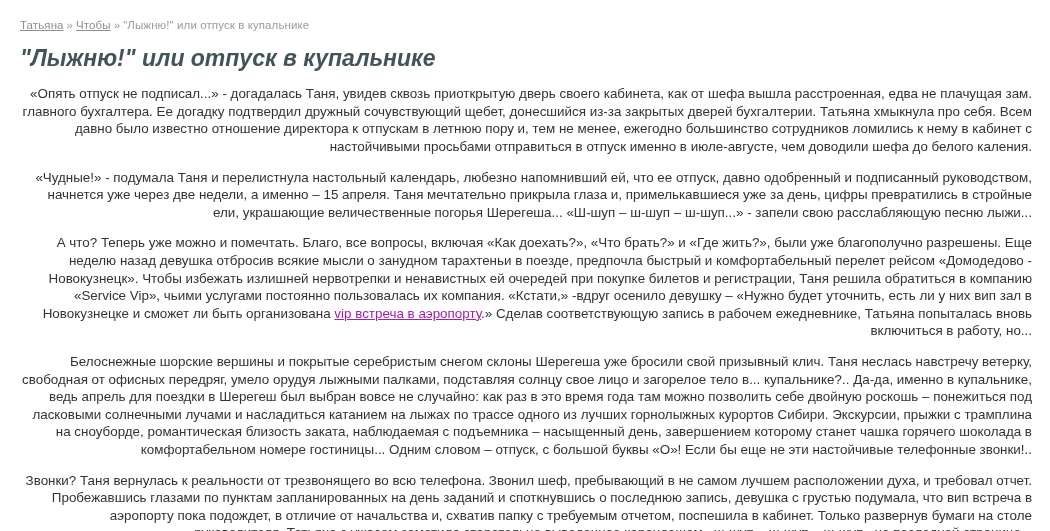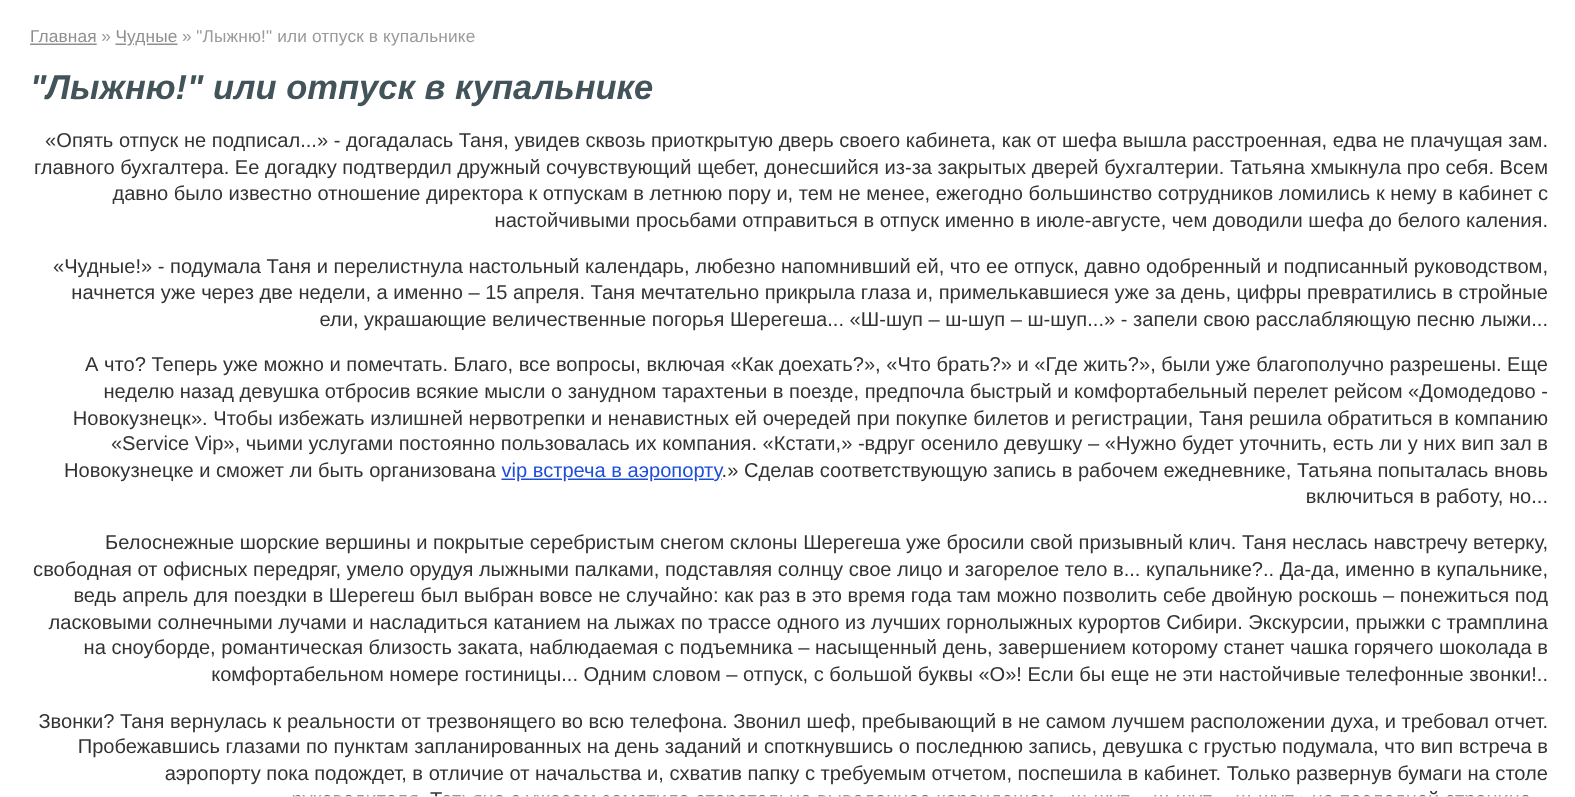--- a/index.html
+++ b/index.html
@@ -46,30 +46,30 @@
   }
   
   .article p {
     font-size: 13.4px;
     line-height: 17.6px;
     color: #333333;
     margin: 0 0 13px 0;
     text-align: right;
   }
   .article a.text-link {
-    color: #1d4ed8;
+    color: #a21caf;
     cursor: pointer;
   }
 </style>
 </head>
 <body>
 
 <div class="page">
 
-  <nav class="breadcrumb"><a class="bc-link" href="#">Главная</a><span class="bc-sep">»</span><a class="bc-link" href="#">Чудные</a><span class="bc-sep">»</span><span class="bc-current">"Лыжню!" или отпуск в купальнике</span></nav>
+  <nav class="breadcrumb"><a class="bc-link" href="#">Татьяна</a><span class="bc-sep">»</span><a class="bc-link" href="#">Чтобы</a><span class="bc-sep">»</span><span class="bc-current">"Лыжню!" или отпуск в купальнике</span></nav>
 
   <h1 class="page-title">"Лыжню!" или отпуск в купальнике</h1>
 
   <div class="article">
       <p><span>«Опять отпуск не подписал...» - догадалась Таня, увидев сквозь приоткрытую дверь своего кабинета, как от шефа вышла расстроенная, едва не плачущая зам. главного бухгалтера. Ее догадку подтвердил дружный сочувствующий щебет, донесшийся из-за закрытых дверей бухгалтерии. Татьяна хмыкнула про себя. Всем давно было известно отношение директора к отпускам в летнюю пору и, тем не менее, ежегодно большинство сотрудников ломились к нему в кабинет с настойчивыми просьбами отправиться в отпуск именно в июле-августе, чем доводили шефа до белого каления.</span></p>
       <p><span>«Чудные!» - подумала Таня и перелистнула настольный календарь, любезно напомнивший ей, что ее отпуск, давно одобренный и подписанный руководством, начнется уже через две недели, а именно – 15 апреля. Таня мечтательно прикрыла глаза и, примелькавшиеся уже за день, цифры превратились в стройные ели, украшающие величественные погорья Шерегеша... «Ш-шуп – ш-шуп – ш-шуп...» - запели свою расслабляющую песню лыжи...</span></p>
       <p><span>А что? Теперь уже можно и помечтать. Благо, все вопросы, включая «Как доехать?», «Что брать?» и «Где жить?», были уже благополучно разрешены. Еще неделю назад девушка отбросив всякие мысли о занудном тарахтеньи в поезде, предпочла быстрый и комфортабельный перелет рейсом «Домодедово - Новокузнецк». Чтобы избежать излишней нервотрепки и ненавистных ей очередей при покупке билетов и регистрации, Таня решила обратиться в компанию «Service Vip», чьими услугами постоянно пользовалась их компания. «Кстати,» -вдруг осенило девушку – «Нужно будет уточнить, есть ли у них вип зал в Новокузнецке и сможет ли быть организована </span><a href="#" class="text-link">vip встреча в аэропорту</a><span>.» Сделав соответствующую запись в рабочем ежедневнике, Татьяна попыталась вновь включиться в работу, но...</span></p>
       <p><span>Белоснежные шорские вершины и покрытые серебристым снегом склоны Шерегеша уже бросили свой призывный клич. Таня неслась навстречу ветерку, свободная от офисных передряг, умело орудуя лыжными палками, подставляя солнцу свое лицо и загорелое тело в... купальнике?.. Да-да, именно в купальнике, ведь апрель для поездки в Шерегеш был выбран вовсе не случайно: как раз в это время года там можно позволить себе двойную роскошь – понежиться под ласковыми солнечными лучами и насладиться катанием на лыжах по трассе одного из лучших горнолыжных курортов Сибири. Экскурсии, прыжки с трамплина на сноуборде, романтическая близость заката, наблюдаемая с подъемника – насыщенный день, завершением которому станет чашка горячего шоколада в комфортабельном номере гостиницы... Одним словом – отпуск, с большой буквы «О»! Если бы еще не эти настойчивые телефонные звонки!..</span></p>
       <p><span>Звонки? Таня вернулась к реальности от трезвонящего во всю телефона. Звонил шеф, пребывающий в не самом лучшем расположении духа, и требовал отчет. Пробежавшись глазами по пунктам запланированных на день заданий и споткнувшись о последнюю запись, девушка с грустью подумала, что вип встреча в аэропорту пока подождет, в отличие от начальства и, схватив папку с требуемым отчетом, поспешила в кабинет. Только развернув бумаги на столе руководителя, Татьяна с ужасом заметила старательно выведенное карандашом «ш-шуп – ш-шуп – ш-шуп» на последней странице...</span></p>
     </div>

